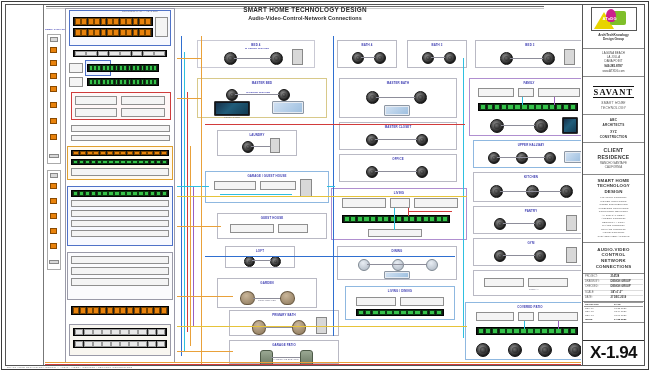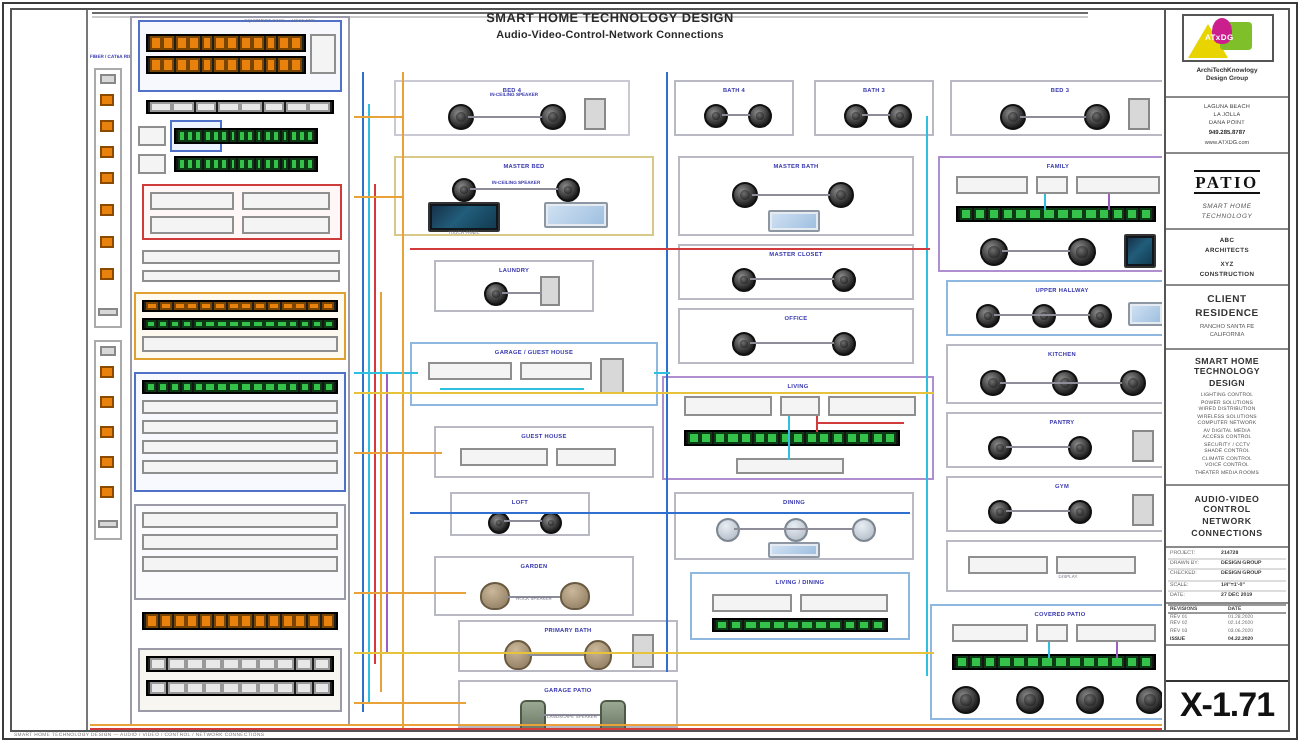--- a/index.html
+++ b/index.html
@@ -139,21 +139,21 @@
 
     <div class="sb-cell" style="padding-top:3px;padding-bottom:3px;">
       <div class="sb-addr" style="white-space:pre-line">LAGUNA BEACH
 LA JOLLA
 DANA POINT</div>
       <div class="sb-phone">949.285.8787</div>
       <div class="sb-web">www.ATXDG.com</div>
     </div>
 
     <div class="sb-cell" style="padding-top:4px;padding-bottom:4px;">
-      <div class="savant">PATIO</div>
+      <div class="savant">SAVANT</div>
       <div class="savant-sub" style="white-space:pre-line">SMART HOME
 TECHNOLOGY</div>
     </div>
 
     <div class="sb-cell" style="padding-top:3px;padding-bottom:3px;">
       <div class="sb-party" style="white-space:pre-line">ABC
 ARCHITECTS</div>
       <div class="sb-party" style="white-space:pre-line;margin-top:3px;">XYZ
 CONSTRUCTION</div>
     </div>
@@ -232,21 +232,21 @@
       </div>
       <div class="rev-row" style="font-weight:bold;color:#333">
         <div class="rev-a">ISSUE</div>
         <div class="rev-b">04.22.2020</div>
       </div>
     </div>
 
     <div class="sb-grow"></div>
 
     <div style="border-top:1px solid #333;padding:3px 2px 4px 2px;text-align:center;">
-      <div class="sb-number">X-1.71</div>
+      <div class="sb-number">X-1.94</div>
     </div>
   </div>
 
   <div class="canvas">
 
     <div class="panel panel-grey" style="left:2px;top:28px;width:14px;height:130px;"></div>
     <div class="cap-b" style="left:0px;top:22px;width:18px;">FIBER / CAT6A RISER</div>
     <div class="dev dev-grey" style="left:5px;top:31px;width:8px;height:5px;"></div>
     <div class="dev dev-orange" style="left:5px;top:41px;width:7px;height:6px;"></div>
     <div class="dev dev-orange" style="left:5px;top:54px;width:7px;height:6px;"></div>

